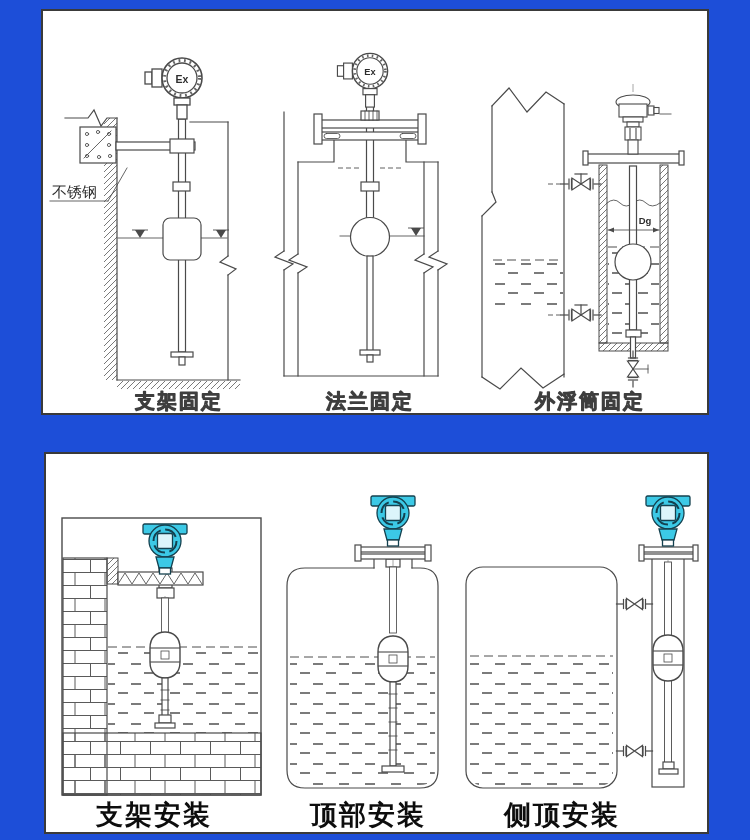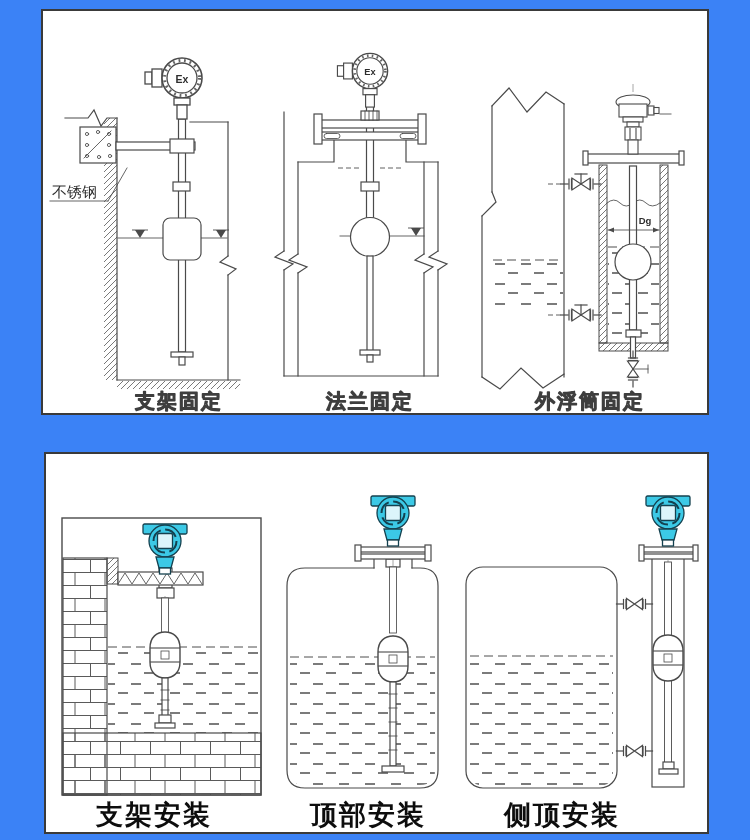--- a/index.html
+++ b/index.html
@@ -1,16 +1,16 @@
 <!DOCTYPE html>
 <html><head>
 <meta charset="utf-8">
 <style>
   html,body{margin:0;padding:0;background:#ffffff;}
-  .wrap{width:750px;height:840px;position:relative;background:#3b82f6;font-family:"Liberation Sans",sans-serif;}
+  .wrap{width:750px;height:840px;position:relative;background:#1d4ed8;font-family:"Liberation Sans",sans-serif;}
   svg{display:block;}
   .ln{fill:none;stroke:#4a4a4a;stroke-width:1.2;stroke-linecap:square;}
   .lnW{fill:#ffffff;stroke:#4a4a4a;stroke-width:1.2;}
   .thin{stroke-width:0.85;}
   .cl{fill:none;stroke:#8f8f8f;stroke-width:0.8;stroke-dasharray:8 3 2 3;}
   .dashln{fill:none;stroke:#4f4f4f;stroke-width:1;stroke-dasharray:9 5;}
   .dashsm{fill:none;stroke:#4f4f4f;stroke-width:0.9;stroke-dasharray:5 3;}
   text{font-family:"Liberation Sans",sans-serif;}
   .capT{font-size:20px;font-weight:600;letter-spacing:2px;fill:#fdfdfd;stroke:#3e3e3e;stroke-width:1px;text-anchor:middle;stroke-linejoin:round;}
   .capB{font-size:27px;font-weight:700;letter-spacing:2px;fill:#0d0d0d;stroke:none;text-anchor:middle;}

